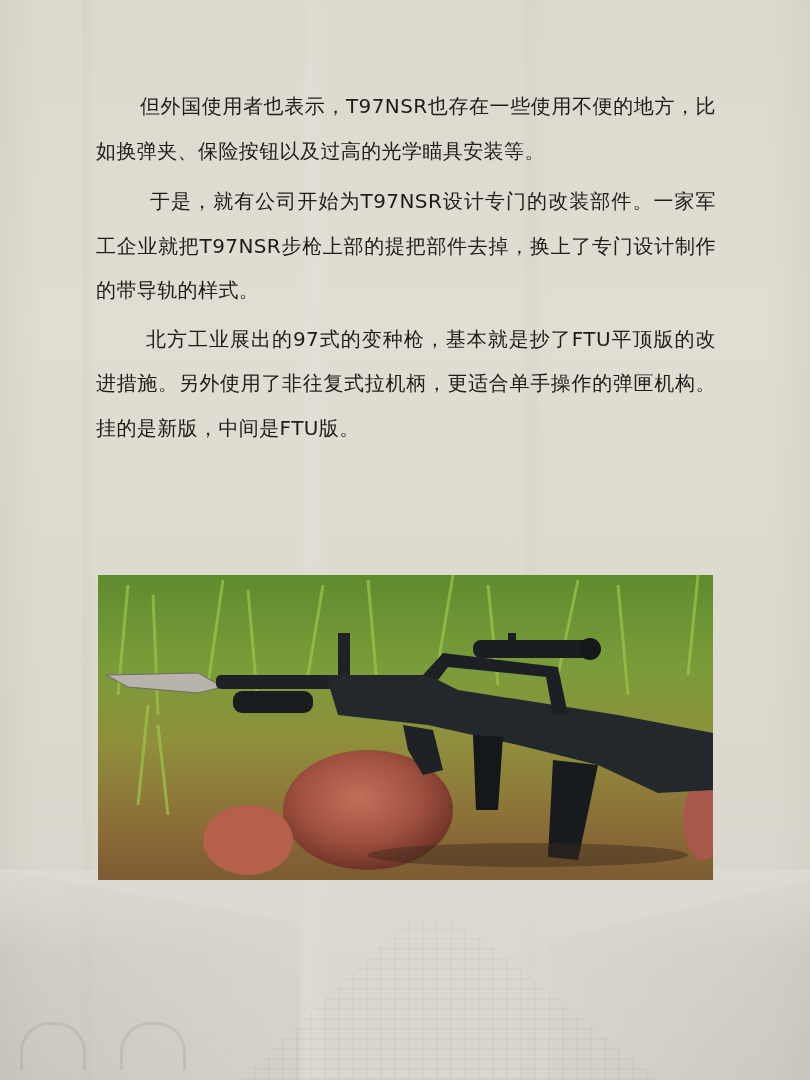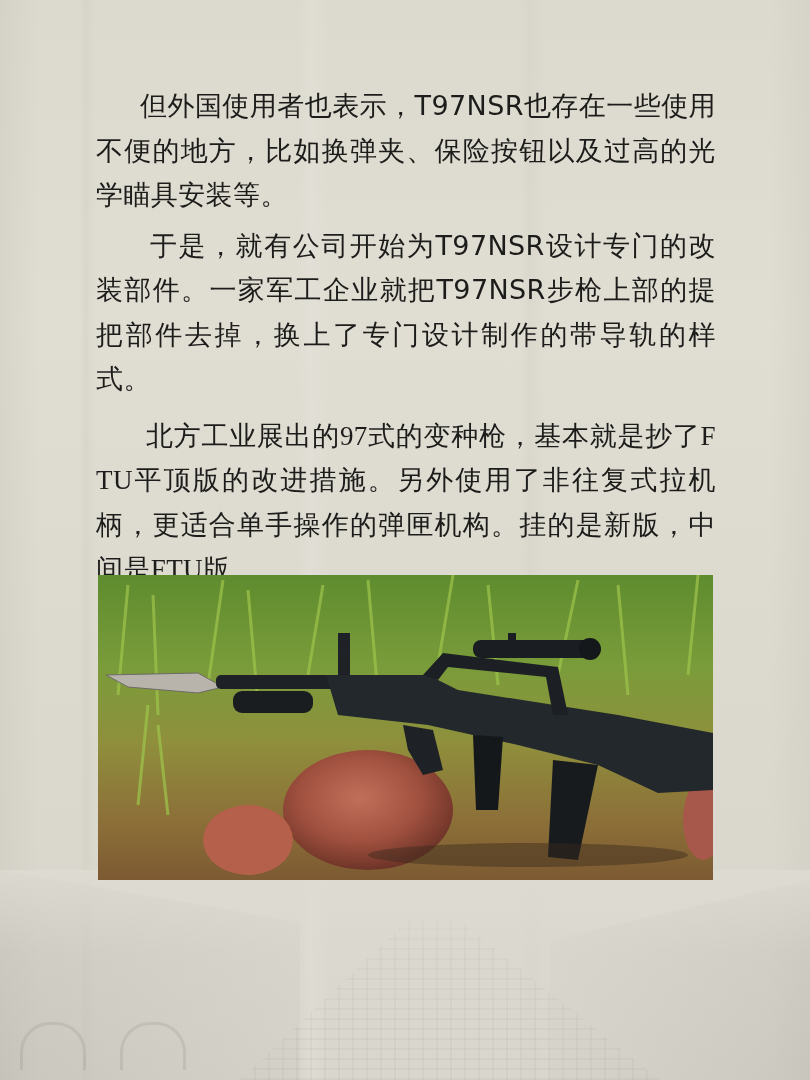--- a/index.html
+++ b/index.html
@@ -71,31 +71,31 @@
     }
 
     .content {
       position: absolute;
       left: 96px;
       top: 84px;
       width: 620px;
     }
     .para {
       margin: 0;
-      font-size: 27px;
+      font-size: 20px;
       line-height: 44.5px;
       color: #1c1c1a;
       letter-spacing: 0.4px;
       text-align: justify;
       text-align-last: left;
       word-break: break-all;
     }
     .para.p1 { text-indent: 44px; }
     .para.p2 { text-indent: 54px; margin-top: 6px; }
-    .para.p3 { text-indent: 50px; margin-top: 12px; font-family: Liberation Serif, serif; }
+    .para.p3 { text-indent: 50px; margin-top: 4px; }
 
     
     .photo {
       position: absolute;
       left: 98px;
       top: 575px;
       width: 615px;
       height: 305px;
       overflow: hidden;
       background:

